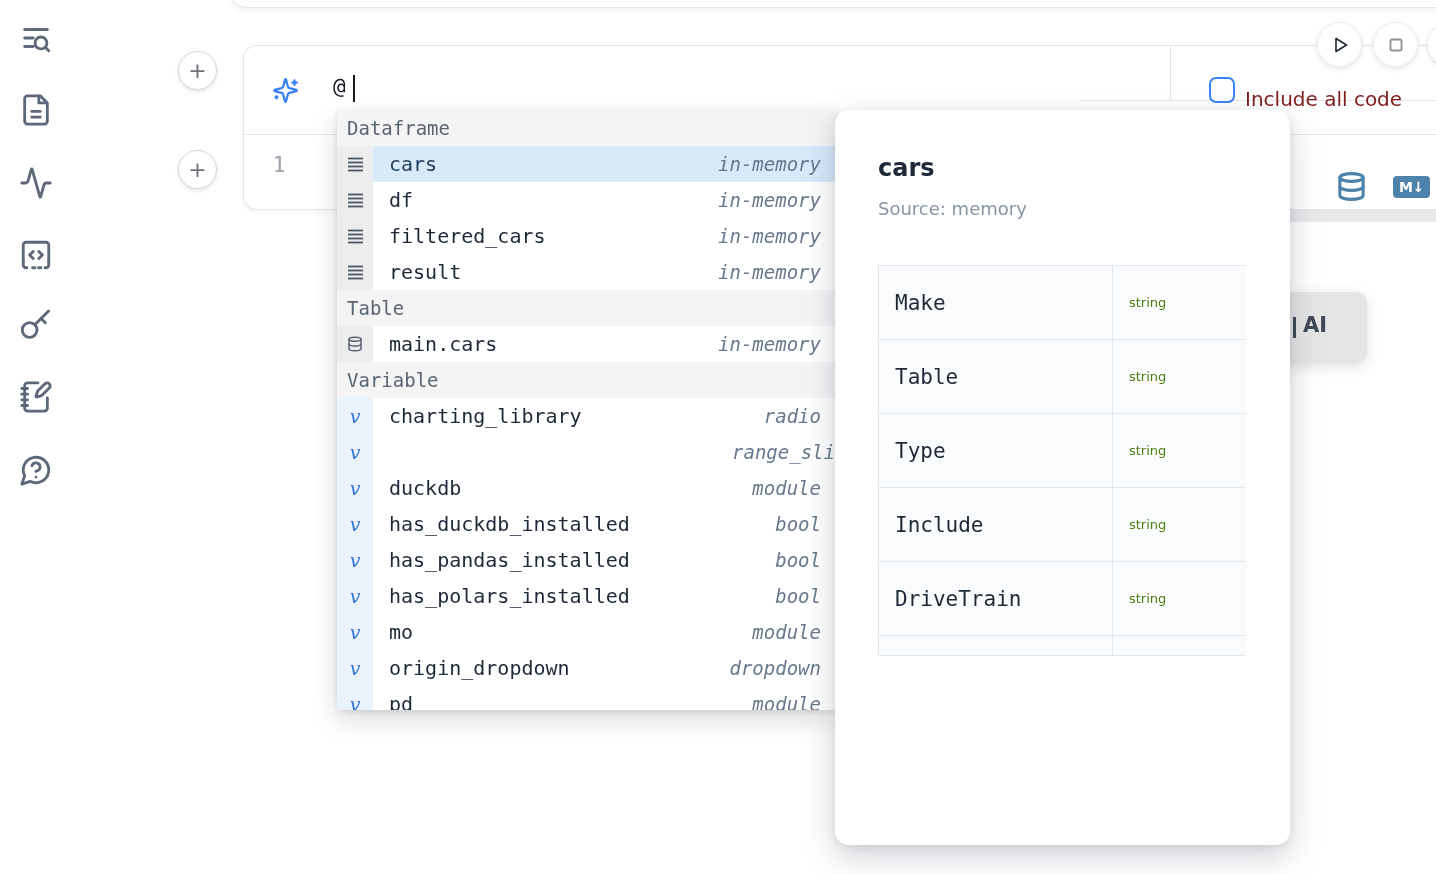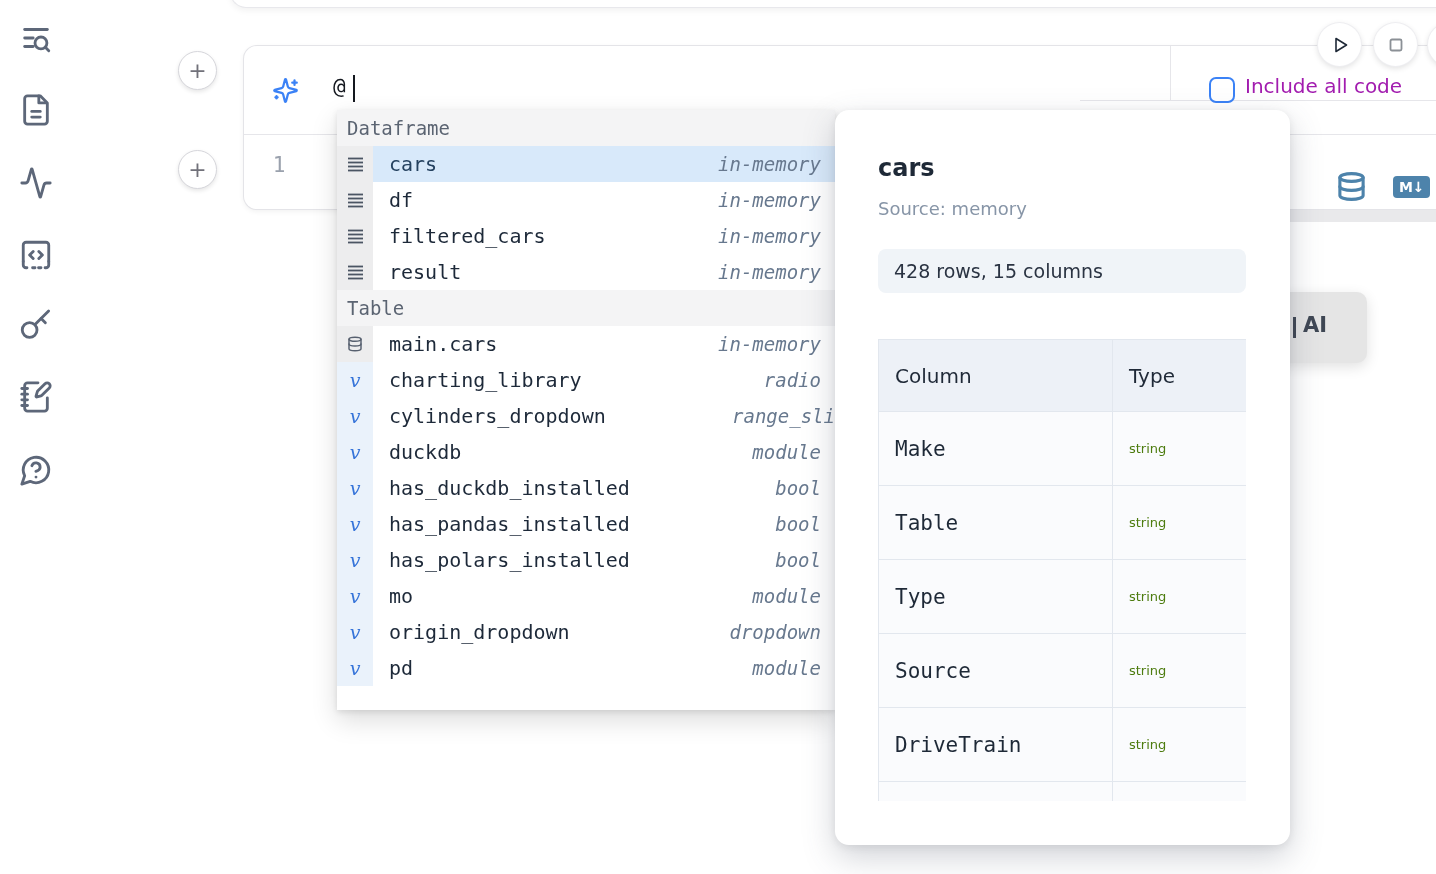--- a/index.html
+++ b/index.html
@@ -31,21 +31,21 @@
   .prompt-bottom { position:absolute; left:836px; top:54px; right:0; height:1px; background:#e6e6ea; }
   .prompt-vdiv { position:absolute; left:926px; top:0; width:1px; height:55px; background:#e6e6ea; }
 
   .sparkle { position:absolute; left:28px; top:31px; width:27px; height:27px; }
   .prompt-text { position:absolute; left:89px; top:29px; font-family:"DejaVu Sans Mono", monospace;
     font-size:21px; color:#14181f; }
   .caret { position:absolute; left:109px; top:29px; width:2px; height:27px; background:#14181f; }
 
   .checkbox { position:absolute; left:965px; top:31px; width:26px; height:26px; border:2px solid #3b82f6;
     border-radius:7px; background:#fff; cursor:pointer; }
-  .checkbox-label { position:absolute; left:1001px; top:28px; font-size:20px; color:#a21caf; }
+  .checkbox-label { position:absolute; left:1001px; top:41px; font-size:20px; color:#7f1d1d; }
 
   .line-no { position:absolute; left:20px; top:107px; width:30px; text-align:center;
     font-family:"DejaVu Sans Mono", monospace; font-size:21px; color:#9aa1ad; }
 
   .cell-db-icon { position:absolute; left:1092px; top:125px; width:31px; height:31px; color:#4d83ab; cursor:pointer; }
   .cell-db-icon svg { width:31px; height:31px; }
   .md-badge { position:absolute; left:1149px; top:130px; height:22px; padding:0 6px; background:#4d83ab;
     border-radius:4px; color:#fff; font-weight:bold; font-size:14px; line-height:22px;
     letter-spacing:-0.5px; cursor:pointer; }
 
@@ -306,36 +306,36 @@
               <path d="M3 12a9 3 0 0 0 18 0"></path>
             </svg>
           </span>
         </span>
       <span class="ac-main">
           <span class="ac-name">main.cars</span>
           <span class="ac-type">in-memory</span>
         </span>
     </div>
 
+    <div class="ac-header">Variable</div>
 
     <div class="ac-row var">
       <span class="ac-gutter">
           <span class="vicon">v</span>
         </span>
       <span class="ac-main">
           <span class="ac-name">charting_library</span>
           <span class="ac-type">radio</span>
         </span>
     </div>
     <div class="ac-row var">
       <span class="ac-gutter">
           <span class="vicon">v</span>
         </span>
       <span class="ac-main">
-          <span class="ac-name">cylinders_dropdown</span>
           <span class="ac-type" style="margin-right:-14px">range_sli</span>
         </span>
     </div>
     <div class="ac-row var">
       <span class="ac-gutter">
           <span class="vicon">v</span>
         </span>
       <span class="ac-main">
           <span class="ac-name">duckdb</span>
           <span class="ac-type">module</span>
@@ -393,46 +393,41 @@
       <span class="ac-main">
           <span class="ac-name">pd</span>
           <span class="ac-type">module</span>
         </span>
     </div>
   </div>
 
   <div class="preview">
     <div class="pv-title">cars</div>
     <div class="pv-source">Source: memory</div>
-    <div class="pv-pill">428 rows, 15 columns</div>
     <div class="tbl-clip">
       <table class="pv-table">
         <colgroup>
             <col class="col-c">
             <col class="col-t">
           </colgroup>
         <tbody>
-            <tr>
-          <th>Column</th>
-          <th>Type</th>
-        </tr>
         <tr>
           <td class="cname">Make</td>
           <td class="ctype">string</td>
         </tr>
         <tr>
           <td class="cname">Table</td>
           <td class="ctype">string</td>
         </tr>
         <tr>
           <td class="cname">Type</td>
           <td class="ctype">string</td>
         </tr>
         <tr>
-          <td class="cname">Source</td>
+          <td class="cname">Include</td>
           <td class="ctype">string</td>
         </tr>
         <tr>
           <td class="cname">DriveTrain</td>
           <td class="ctype">string</td>
         </tr>
         <tr class="partial">
           <td class="cname"></td>
               <td class="ctype"></td>
         </tr>

